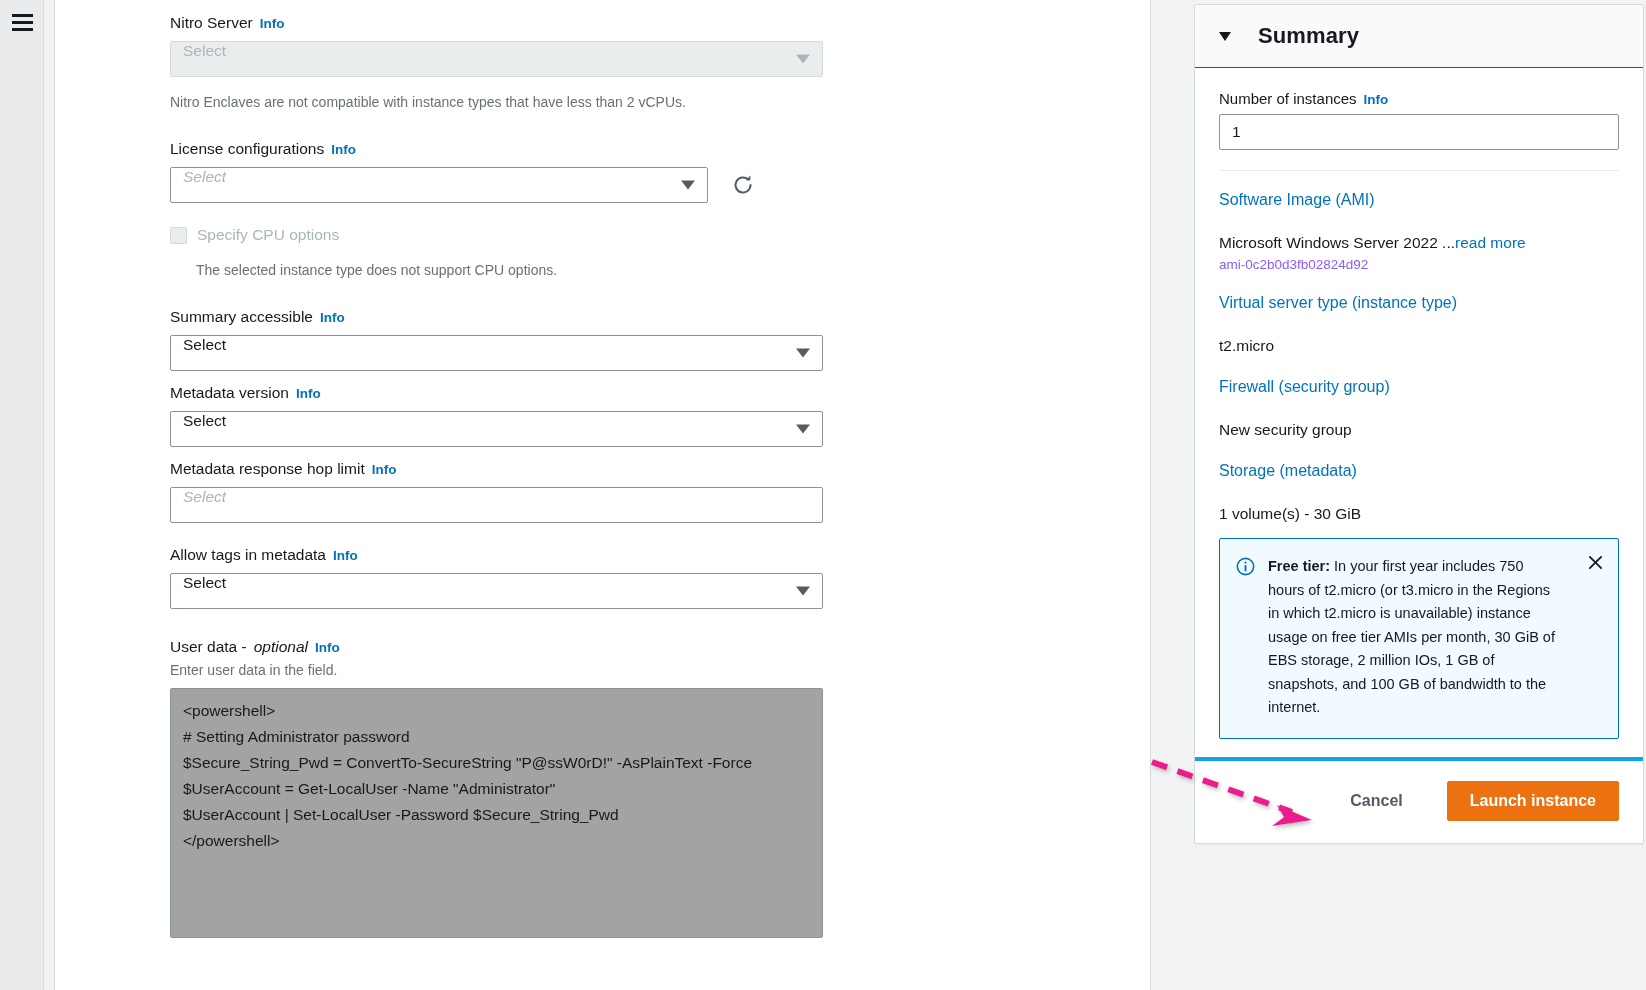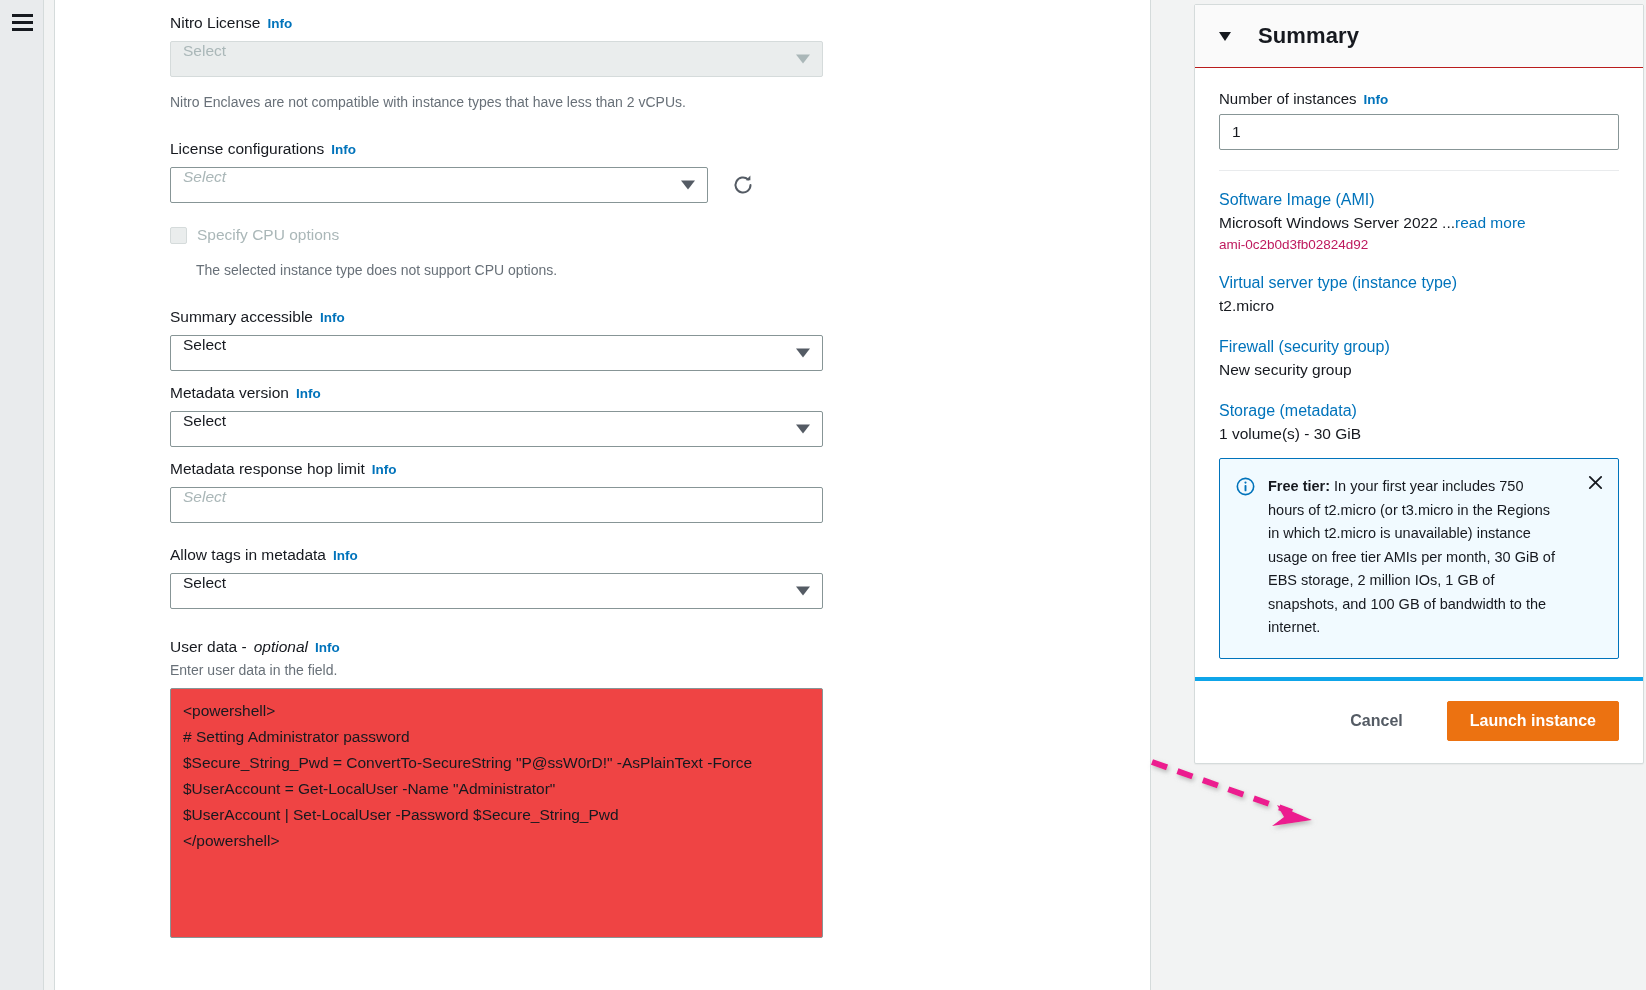--- a/index.html
+++ b/index.html
@@ -95,21 +95,21 @@
     background: #eaeded; border-radius: 2px; flex: 0 0 17px;
   }
 
   .spacer-22 { height: 22px; }
   .spacer-12 { height: 12px; }
   .spacer-28 { height: 28px; }
 
   .textarea {
     width: 653px; height: 250px;
     border: 1px solid #879596; border-radius: 2px;
-    background: #ef4444;
+    background: #a3a3a3;
     padding: 9px 12px;
     font-family: "Liberation Sans", sans-serif;
     font-size: 15.5px; color: #16191f; line-height: 26px;
     white-space: pre; overflow: hidden; cursor: text;
   }
 
   
   .right-gutter {
     flex: 0 0 18px; background: #f2f3f3;
     border-left: 1px solid #d5dbdb;
@@ -148,22 +148,22 @@
     height: 36px; width: 400px;
     border: 1px solid #879596; border-radius: 2px;
     display: flex; align-items: center; padding: 0 12px;
     font-size: 15.5px; color: #16191f; cursor: text;
   }
   .divider { height: 1px; background: #e9ebed; margin: 20px 0 18px 0; }
 
   .sum-link {
     font-size: 16px; color: #0073bb; cursor: pointer; line-height: 22px;
   }
-  .sum-val { font-size: 15.5px; color: #16191f; line-height: 24px; margin-top: 0; }
-  .sum-sub { font-size: 13.5px; color: #be185d; line-height: 18px; margin-top: 1px; }
+  .sum-val { font-size: 15.5px; color: #16191f; line-height: 24px; margin-top: 20px; }
+  .sum-sub { font-size: 13.5px; color: #8b5cf6; line-height: 18px; margin-top: 1px; }
   .read-more { color: #0073bb; cursor: pointer; }
   .sum-block { margin-bottom: 18px; }
 
   .freetier {
     margin-top: 12px;
     border: 1px solid #0073bb; border-radius: 2px;
     background: #f1faff;
     padding: 16px 16px 18px 16px;
     display: flex; gap: 12px; position: relative;
   }
@@ -214,21 +214,21 @@
         <span></span>
     </div>
   </div>
   <div class="rail-gap"></div>
 
   <div class="form-col">
     <div class="form-inner">
 
       <div class="field">
         <div class="lbl">
-          <span>Nitro License</span>
+          <span>Nitro Server</span>
           <span class="info-link">Info</span>
         </div>
         <div class="select-box disabled">
           <span>Select</span>
           <span class="caret"></span>
         </div>
         <div class="help-text">Nitro Enclaves are not compatible with instance types that have less than 2 vCPUs.</div>
       </div>
 
       <div class="spacer-28"></div>

